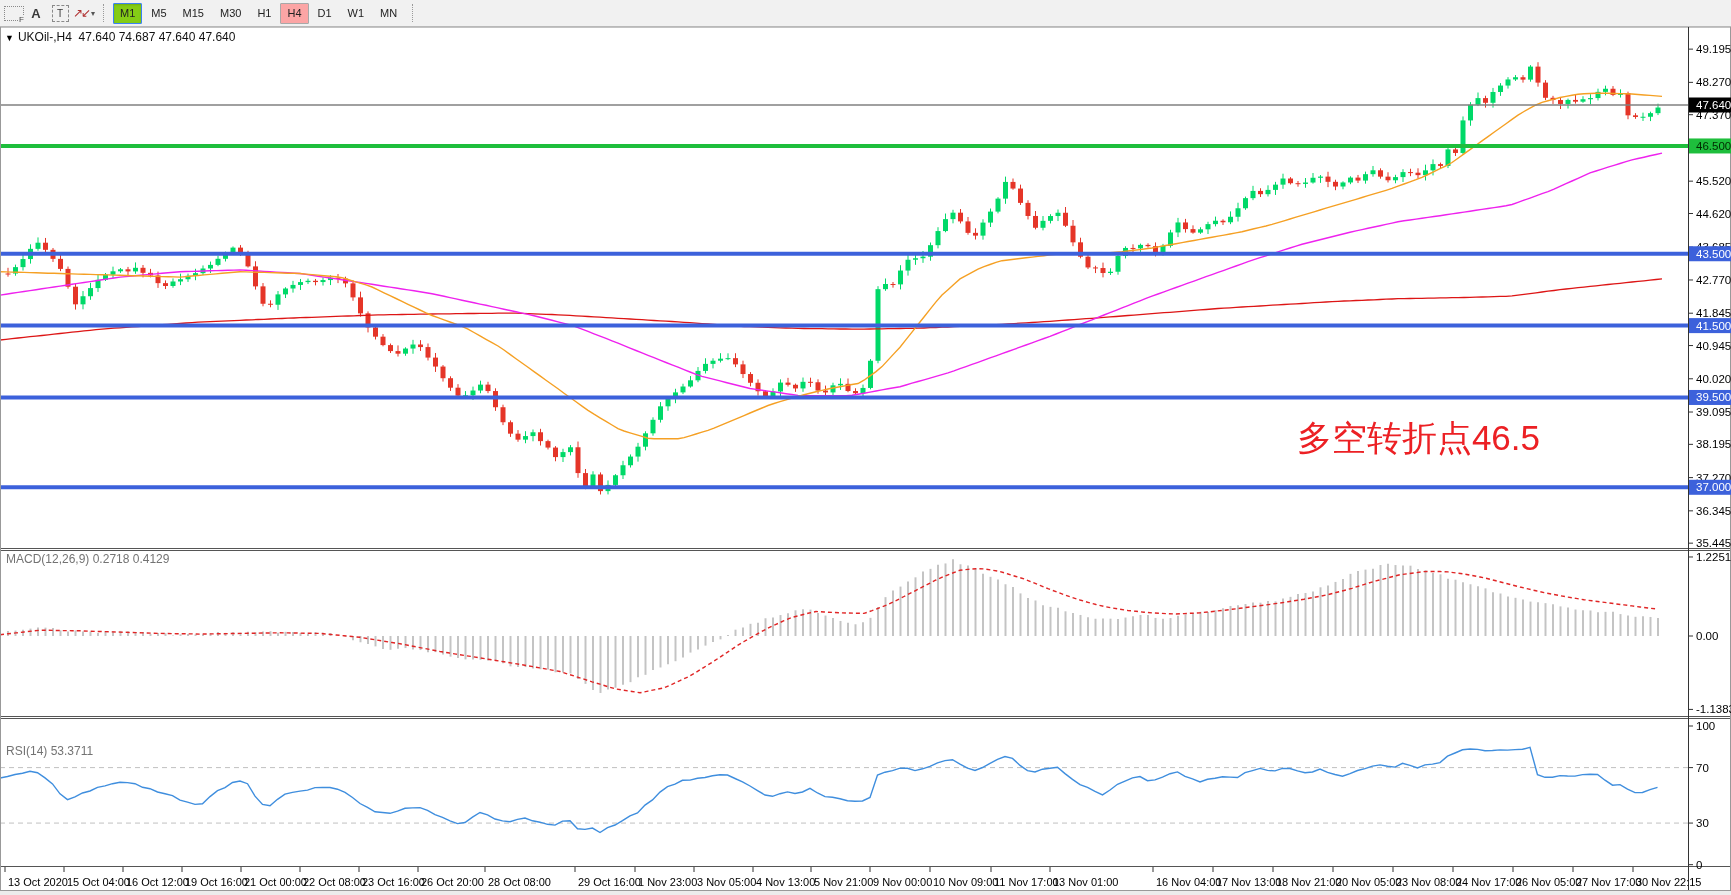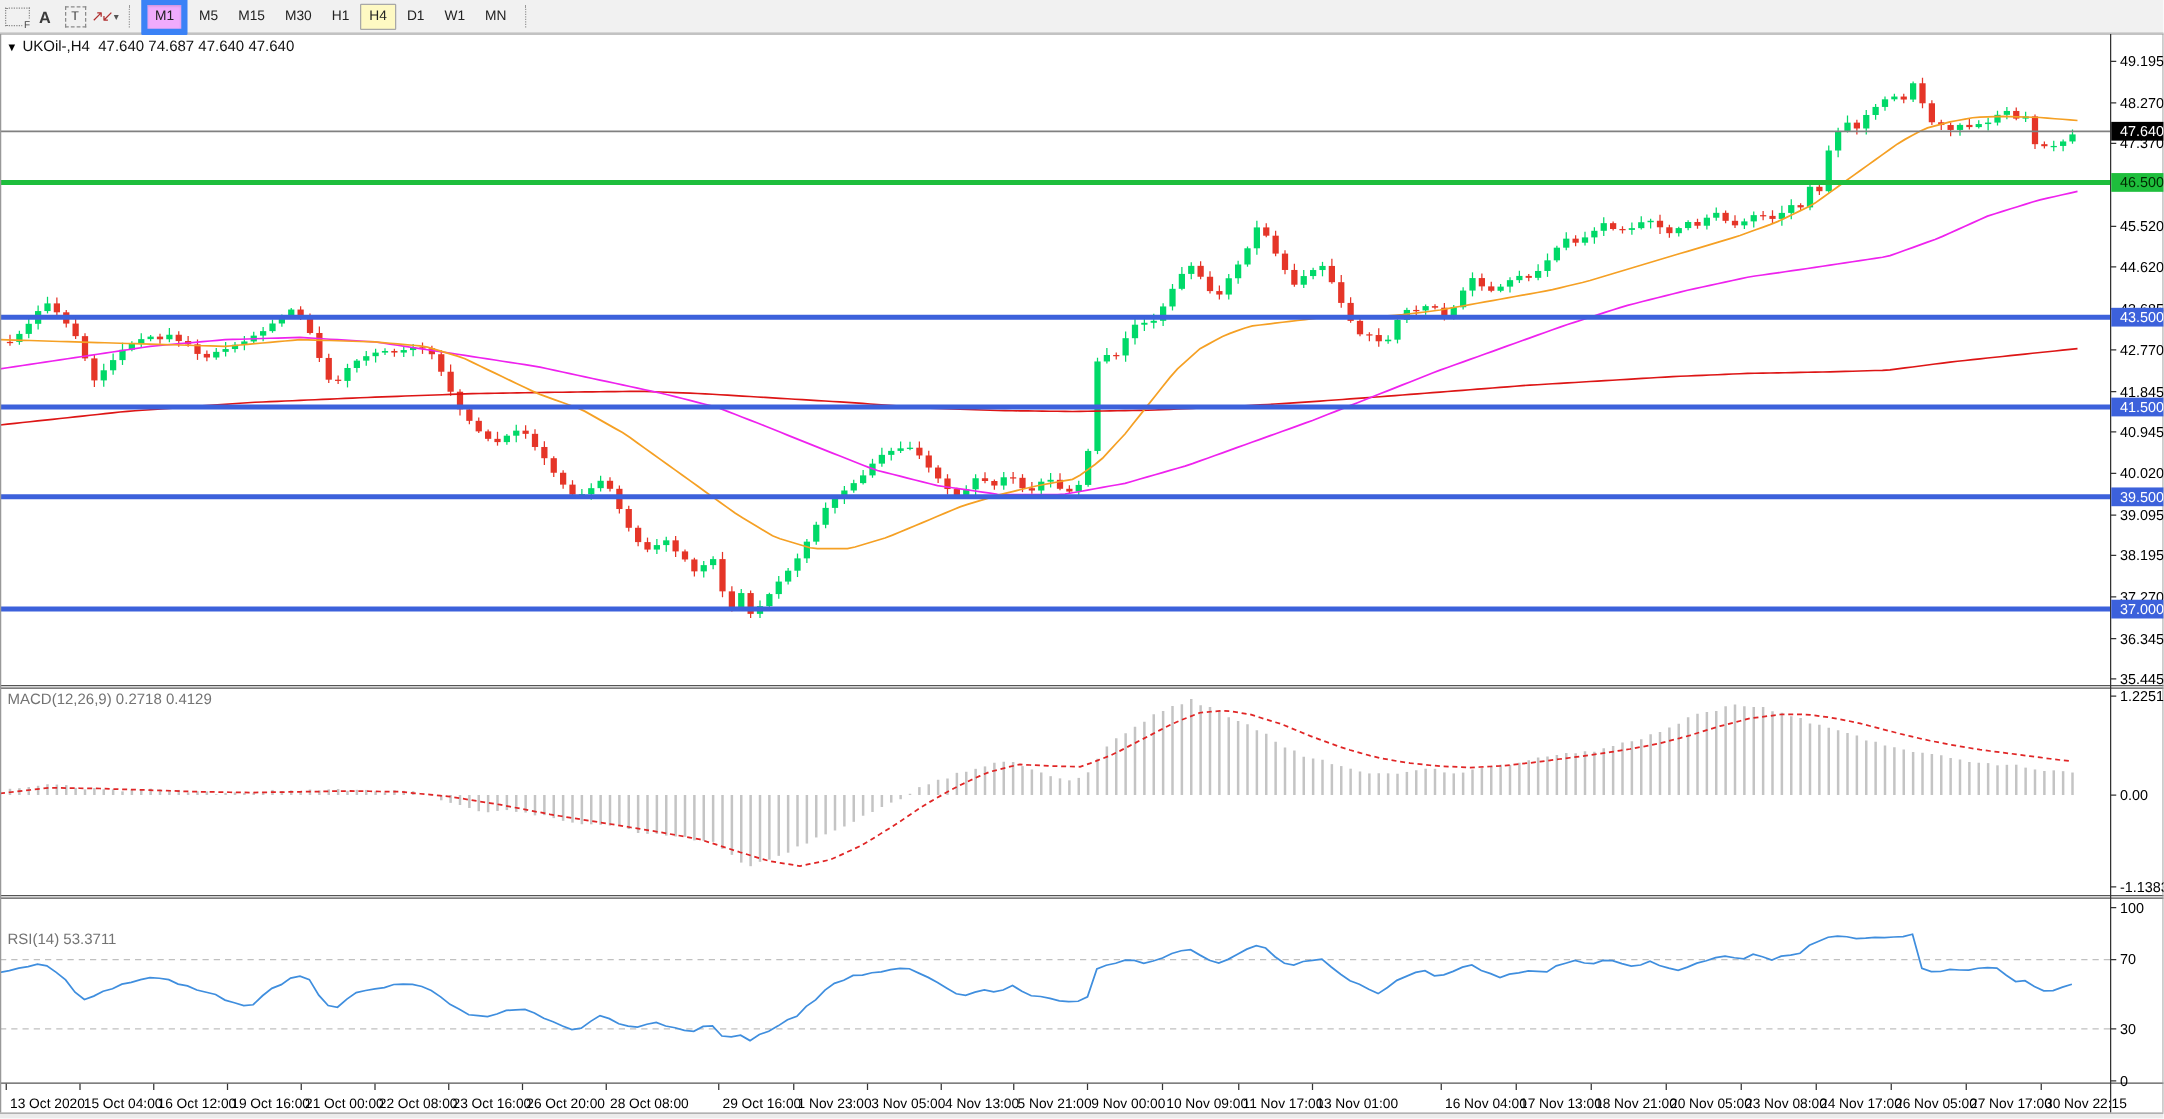--- a/index.html
+++ b/index.html
@@ -13,22 +13,22 @@
   .grid-box{position:relative;width:18px;height:13px;border:1px dotted #8a8a8a;margin-left:4px;}
   .grid-box .f{position:absolute;right:-2px;bottom:-4px;font-size:8px;color:#444;background:#f1f1f1;padding:0 1px;}
   .tb-a{font-weight:bold;font-size:13px;color:#3a3a3a;}
   .tb-t{width:15px;height:15px;border:1px dashed #8a8a8a;font-size:10px;color:#3a3a3a;
         display:flex;align-items:center;justify-content:center;}
   .tb-arrows{font-size:12px;color:#b03030;letter-spacing:-2px;}
   .tb-caret{font-size:8px;color:#555;margin-left:2px;}
   .tb-sep{width:1px;height:18px;border-left:1px dotted #9a9a9a;margin:0 7px;}
   .tb-btn{height:19px;padding:0 6px;margin:0 1px;display:flex;align-items:center;justify-content:center;
           font-size:11px;color:#222;border:1px solid transparent;border-radius:1px;cursor:default;}
-  .tb-btn.pressed{border:5px solid #3b82f6;background:#f0abfc;box-shadow:inset 0 1px 2px rgba(0,0,0,.15);}
-  .tb-btn.active{border:1px solid #a8a8a8;background:#fef9c3;}
+  .tb-btn.pressed{border:1px solid #3b82f6;background:#84cc16;box-shadow:inset 0 1px 2px rgba(0,0,0,.15);}
+  .tb-btn.active{border:1px solid #a8a8a8;background:#fca5a5;}
   
   .chart-title{position:absolute;left:5px;top:30px;z-index:3;font-size:12px;color:#111;white-space:pre;}
   .chart-title .marker{font-size:9px;margin-right:4px;color:#000;}
   .panel-label{position:absolute;left:6px;z-index:3;font-size:12px;color:#737373;}
   .macd-label{top:552px;}
   .rsi-label{top:744px;}
   .annotation{position:absolute;right:191px;top:420px;z-index:3;font-size:35px;line-height:1.05;
               white-space:nowrap;}
 </style>
 </head>
@@ -898,14 +898,15 @@
         <line x1="1573" y1="867" x2="1573" y2="872" stroke="#333" stroke-width="1"></line>
         <text x="1576" y="886" font-family="&quot;Liberation Sans&quot;, sans-serif" font-size="11" fill="#000">27 Nov 17:00</text>
         <line x1="1633" y1="867" x2="1633" y2="872" stroke="#333" stroke-width="1"></line>
         <text x="1636" y="886" font-family="&quot;Liberation Sans&quot;, sans-serif" font-size="11" fill="#000">30 Nov 22:15</text>
       </g>
     </svg>
 
   <div class="chart-title"><span class="marker">▼</span><span>UKOil-,H4  47.640 74.687 47.640 47.640</span></div>
   <div class="panel-label macd-label">MACD(12,26,9) 0.2718 0.4129</div>
   <div class="panel-label rsi-label">RSI(14) 53.3711</div>
+  <div class="annotation" id="annotation" style="color: rgb(236, 32, 36);">多空转折点46.5</div>
 
 </div>
 
 </body></html>

